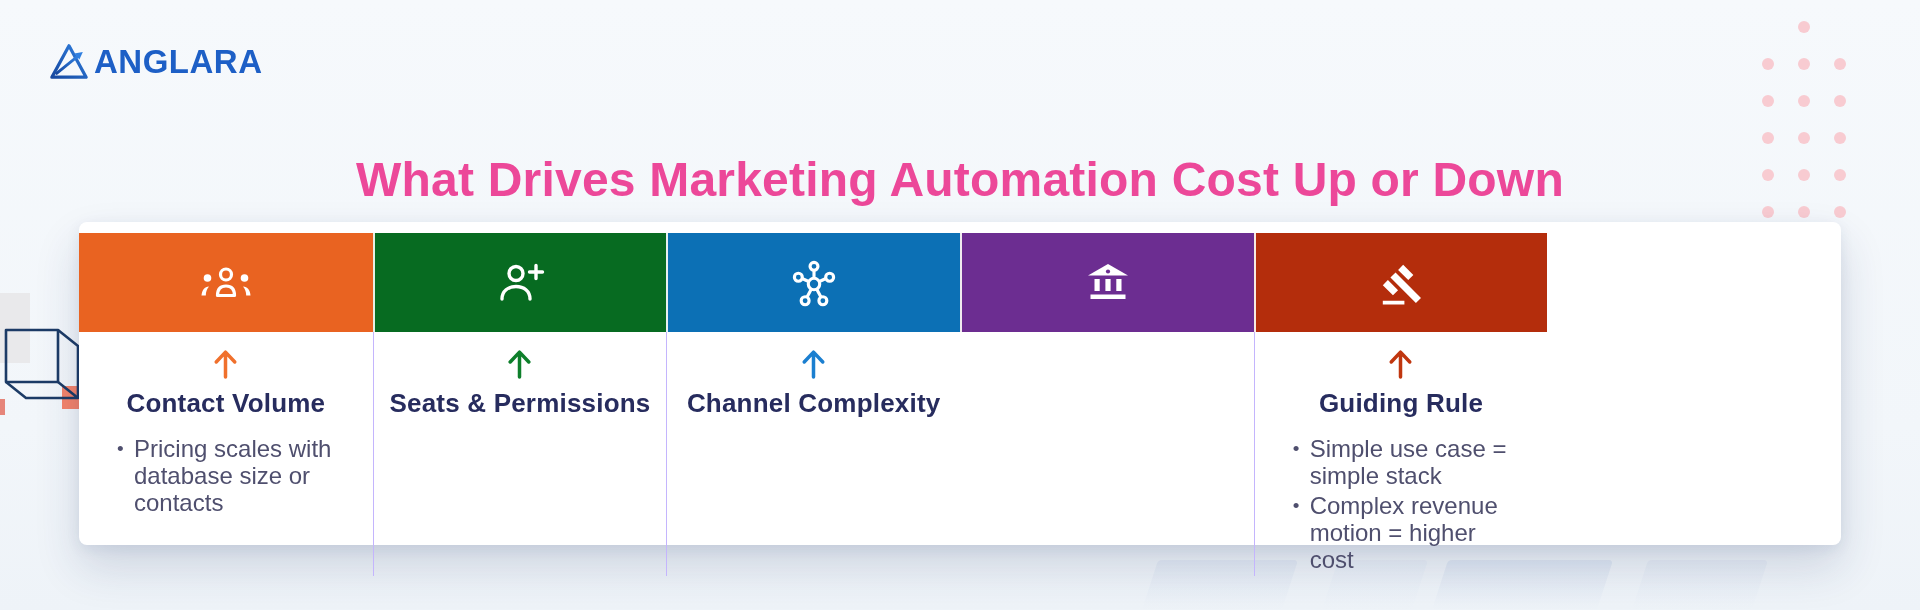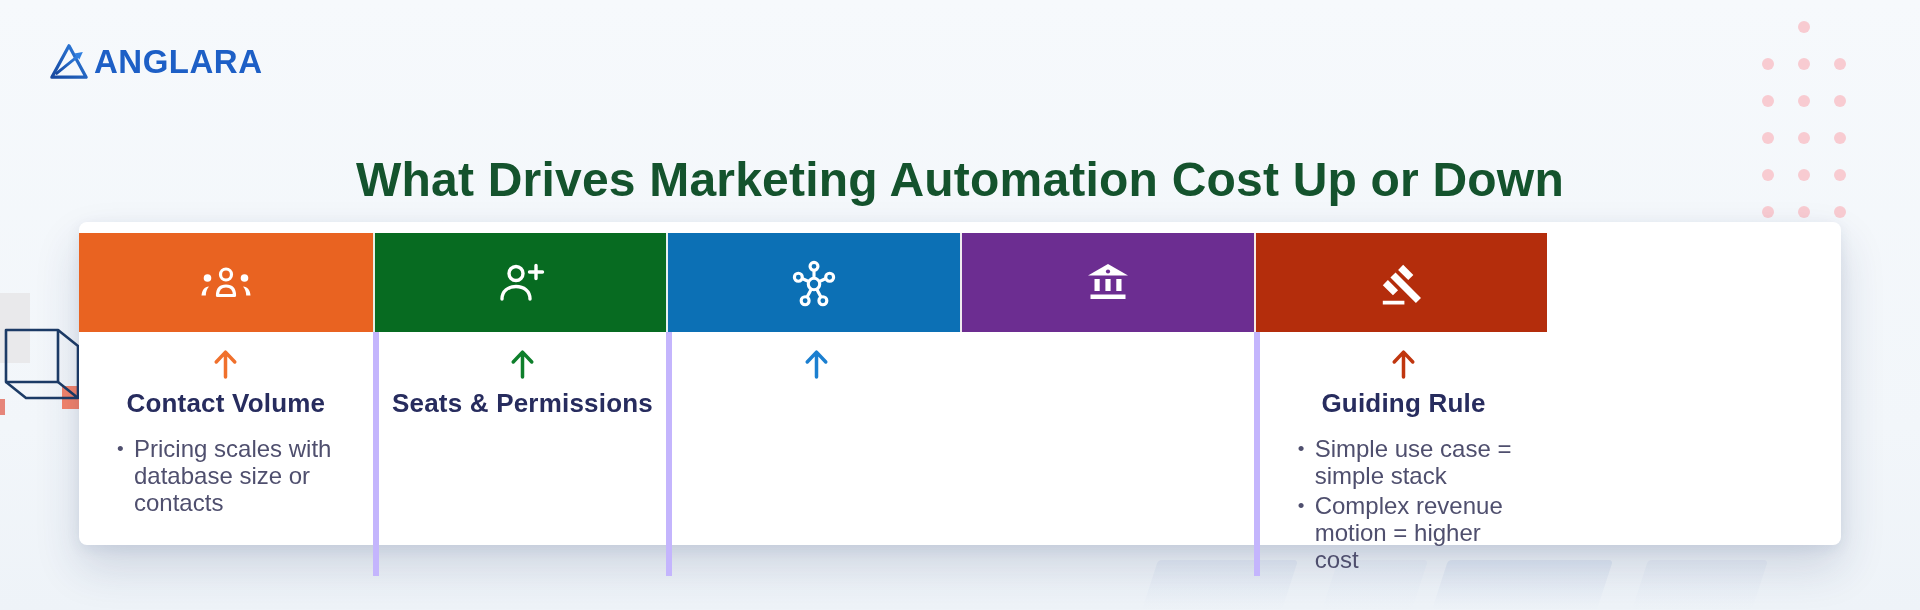--- a/index.html
+++ b/index.html
@@ -10,21 +10,21 @@
   }
   .stage{position:absolute;inset:0;width:1920px;height:610px;}
 
   
   .logo{position:absolute;left:48px;top:42px;display:flex;align-items:center;gap:4px;}
   .logo-text{font-size:33px;font-weight:800;letter-spacing:.5px;color:#1d5fc6;}
 
   
   .page-title{
     position:absolute;top:120px;left:0;width:100%;text-align:center;
-    font-size:48px;font-weight:700;color:#14532d;letter-spacing:.2px;
+    font-size:48px;font-weight:700;color:#ec4899;letter-spacing:.2px;
   }
 
   
   .dots{position:absolute;left:1750px;top:8px;display:grid;
     grid-template-columns:repeat(3,36px);grid-auto-rows:37px;z-index:1;}
   .dot{width:12px;height:12px;border-radius:50%;background:#f8cbd1;margin:auto;}
   .dot.hidden{visibility:hidden;}
 
   .cube-deco{position:absolute;left:0;top:283px;z-index:1;}
   .edge-coral{position:absolute;left:0;top:399px;width:5px;height:16px;background:#e2695a;opacity:.8;z-index:1;}
@@ -39,21 +39,21 @@
     box-shadow:0 22px 45px rgba(30,50,100,.16),0 4px 14px rgba(30,50,100,.08);
     padding-top:11px;box-sizing:border-box;
   }
   .columns{display:grid;grid-template-columns:repeat(6,1fr);height:330px;}
   .column{display:flex;flex-direction:column;min-width:0;}
   .col-header{
     height:99px;display:flex;align-items:center;justify-content:center;flex:none;
   }
   .column + .column .col-header{border-left:2px solid rgba(255,255,250,.9);}
   .col-body{flex:1;display:flex;flex-direction:column;align-items:center;padding-top:13px;}
-  .column + .column .col-body{border-left:6px solid #c4b5fd;}
+  .column + .column .col-body{border-left:1px solid #c4b5fd;}
   .icon{display:flex;align-items:center;justify-content:center;}
   .up-arrow{display:block;margin-top:2px;}
   .col-title{
     margin:9px 0 0 0;font-size:26px;font-weight:700;color:#272c5e;
     letter-spacing:.2px;text-align:center;line-height:1.1;
   }
   ul.bullets{
     margin:17px 0 0 0;padding:0 26px 0 38px;list-style:none;width:100%;box-sizing:border-box;
   }
   ul.bullets li{
@@ -181,20 +181,21 @@
                 <circle cx="37" cy="17.5" r="3.8" fill="currentColor" stroke="#fff" stroke-width="3"></circle>
                 <circle cx="13.5" cy="40" r="3.8" fill="currentColor" stroke="#fff" stroke-width="3"></circle>
                 <circle cx="30.5" cy="40" r="3.8" fill="currentColor" stroke="#fff" stroke-width="3"></circle>
               </svg>
             </span>
     </div>
     <div class="col-body">
       <svg class="up-arrow" width="27" height="33" viewBox="0 0 26 32">
         <path d="M13 29 V6 M4 14.5 L13 5 L22 14.5" fill="none" stroke-width="3.4" stroke-linecap="round" stroke-linejoin="round" stroke="#1b7fd0"></path>
       </svg>
+      <h3 class="col-title">Channel Complexity</h3>
     </div>
   </div>
 
 
   <div class="column">
     <div class="col-header" style="background: rgb(108, 45, 145);">
       <span class="icon" style="color: rgb(108, 45, 145);">
               <svg width="44" height="40" viewBox="0 0 44 40">
                 <path d="M22 1 L42 12.5 H2 Z" fill="#fff"></path>
                 <circle cx="22" cy="8.5" r="2.1" fill="currentColor"></circle>

